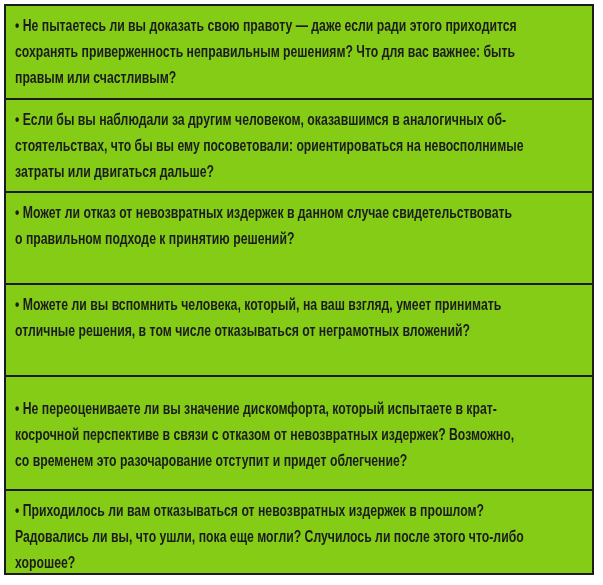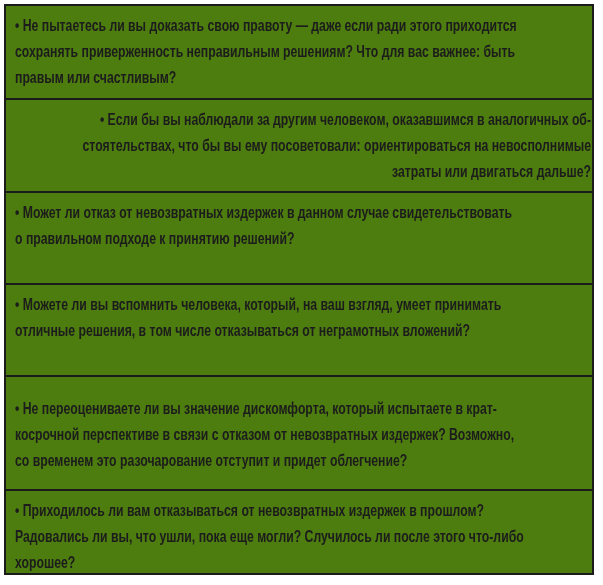--- a/index.html
+++ b/index.html
@@ -14,30 +14,30 @@
     font-family: "Liberation Sans", sans-serif;
   }
   .questions-table {
     position: absolute;
     left: 4px;
     top: 4px;
     width: 590px;
     height: 571px;
     box-sizing: border-box;
     border: 2px solid #1b1b1b;
-    background: #4d7c0f;
+    background: #84cc16;
   }
   .q-row {
     box-sizing: border-box;
     border-bottom: 2px solid #1b1b1b;
     padding: 7px 6px 0 9px;
     overflow: hidden;
   }
   .q-row:nth-child(1) { height: 94px; }
-  .q-row:nth-child(2) { height: 93px; text-align: right; }
+  .q-row:nth-child(2) { height: 93px; }
   .q-row:nth-child(3) { height: 92px; }
   .q-row:nth-child(4) { height: 92px; }
   .q-row:nth-child(5) { height: 102px; margin-top: 12px; }
   .q-row:nth-child(6) { height: 86px; border-bottom: none; }
   .q-text {
     width: 800px;               
     transform: scaleX(0.72);
     transform-origin: 0 0;
     font-family: "Liberation Sans", sans-serif;
     font-weight: bold;

